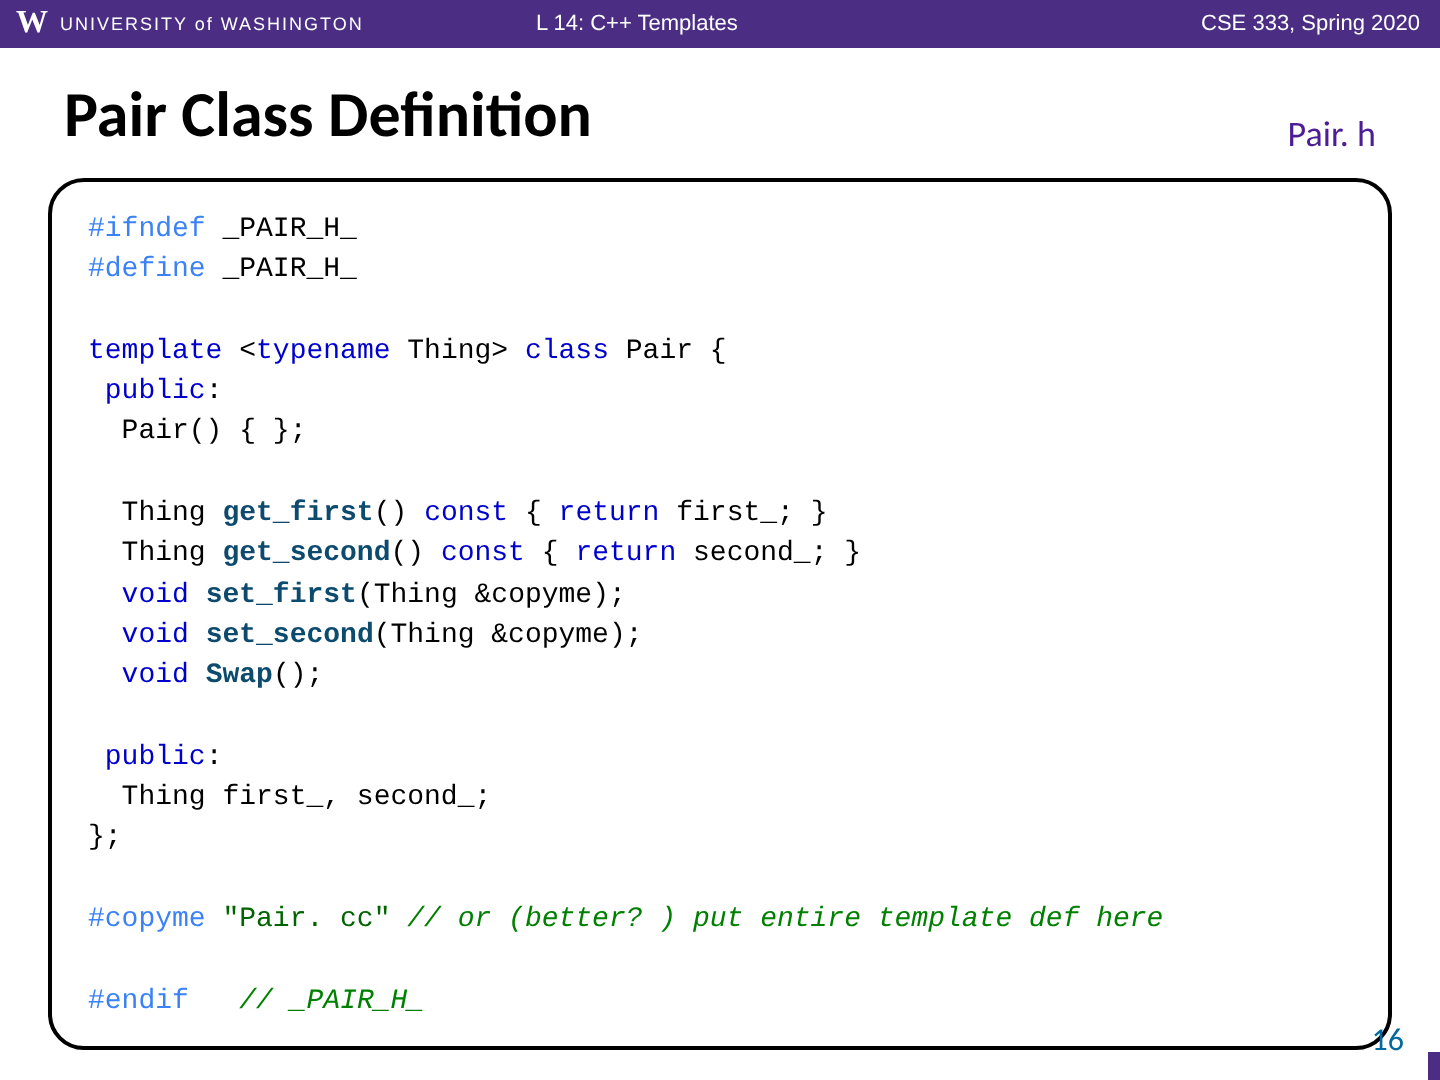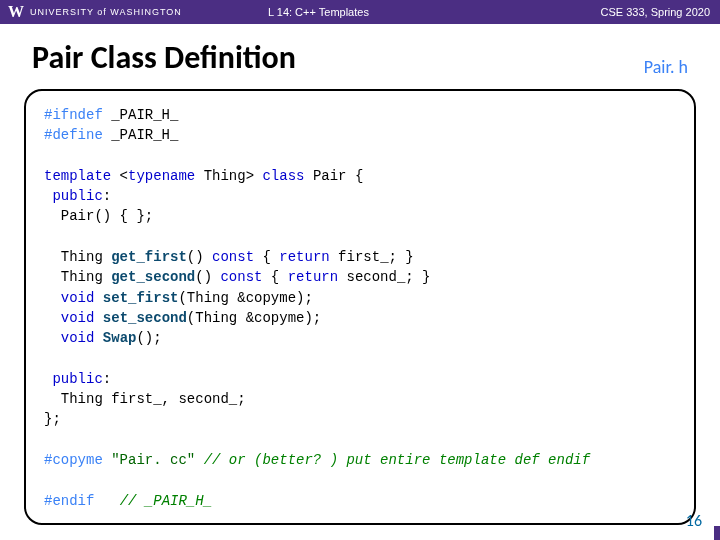--- a/index.html
+++ b/index.html
@@ -4,21 +4,21 @@
   <style>
     * { margin: 0; padding: 0; box-sizing: border-box; }
     body { width: 720px; height: 540px; font-family: Arial, sans-serif; background: #fff; position: relative; }
     .header-bar { background: #4b2e83; color: #fff; display: flex; align-items: center; height: 24px; width: 100%; }
     .logo-box { display: flex; align-items: center; padding-left: 8px; width: 240px; }
     .w-icon { font-family: Georgia, serif; font-weight: bold; font-size: 16px; margin-right: 6px; }
     .univ { font-size: 9px; letter-spacing: 1px; }
     .lecture-title { flex: 0 0 auto; font-size: 11px; margin-left: 28px; }
     .course-info { margin-left: auto; padding-right: 10px; font-size: 11px; }
     .slide-title { font-size: 32px; font-weight: bold; font-family: Calibri, Arial, sans-serif; padding: 14px 0 8px 32px; }
-    .filename { position: absolute; top: 56px; right: 32px; font-size: 18px; font-family: Calibri, Arial, sans-serif; color: #3b82f6; }
+    .filename { position: absolute; top: 56px; right: 32px; font-size: 18px; font-family: Calibri, Arial, sans-serif; color: #4c1d95; }
     .code-box { margin: 4px 24px 0 24px; border: 2px solid #000; border-radius: 18px; padding: 14px 18px 12px 18px; font-family: "Courier New", monospace; font-size: 14px; line-height: 1.45; white-space: pre; overflow: hidden; }
     .kw-brown { color: #3b82f6; }
     .kw-blue { color: #0000cd; }
     .kw-navy { color: #0c4a6e; font-weight: bold; }
     .str { color: #006400; }
     .comment { color: #008000; font-style: italic; }
     .page-num { position: absolute; bottom: 10px; right: 18px; font-size: 16px; color: #0369a1; font-family: Calibri, Arial, sans-serif; }
     .purple-edge { position: absolute; bottom: 0; right: 0; width: 6px; height: 14px; background: #4b2e83; }
   </style>
 </head>
@@ -46,18 +46,18 @@
 <span>  Thing </span><span class="kw-navy">get_first</span><span>() </span><span class="kw-blue">const</span><span> { </span><span class="kw-blue">return</span><span> first_; }</span>
 <span>  Thing </span><span class="kw-navy">get_second</span><span>() </span><span class="kw-blue">const</span><span> { </span><span class="kw-blue">return</span><span> second_; }</span>
 <span class="kw-blue">  void</span><span> </span><span class="kw-navy">set_first</span><span>(Thing &amp;copyme);</span>
 <span class="kw-blue">  void</span><span> </span><span class="kw-navy">set_second</span><span>(Thing &amp;copyme);</span>
 <span class="kw-blue">  void</span><span> </span><span class="kw-navy">Swap</span><span>();</span>
 
 <span class="kw-blue"> public</span><span>:</span>
 <span>  Thing first_, second_;</span>
 <span>};</span>
 
-<span class="kw-brown">#copyme</span><span> </span><span class="str">"Pair. cc"</span><span> </span><span class="comment">// or (better? ) put entire template def endif</span>
+<span class="kw-brown">#copyme</span><span> </span><span class="str">"Pair. cc"</span><span> </span><span class="comment">// or (better? ) put entire template def here</span>
 
 <span class="kw-brown">#endif</span><span>   </span><span class="comment">// _PAIR_H_</span></div>
 
 <div class="page-num">16</div>
 <div class="purple-edge"></div>
 
 </body></html>

